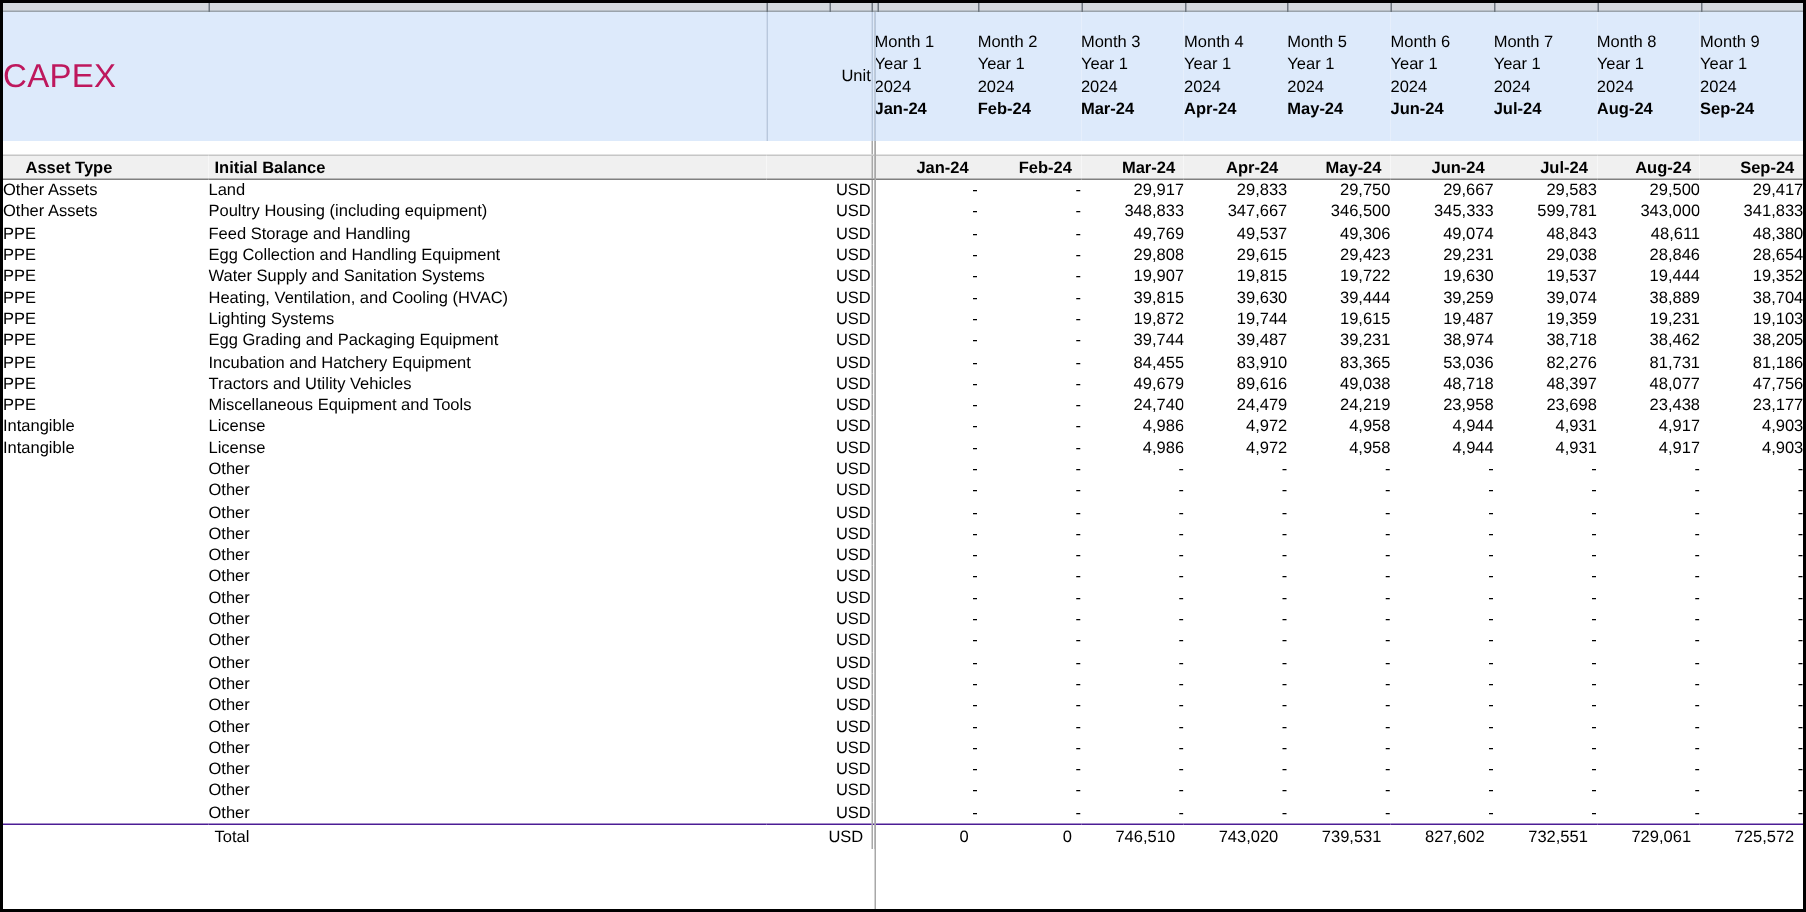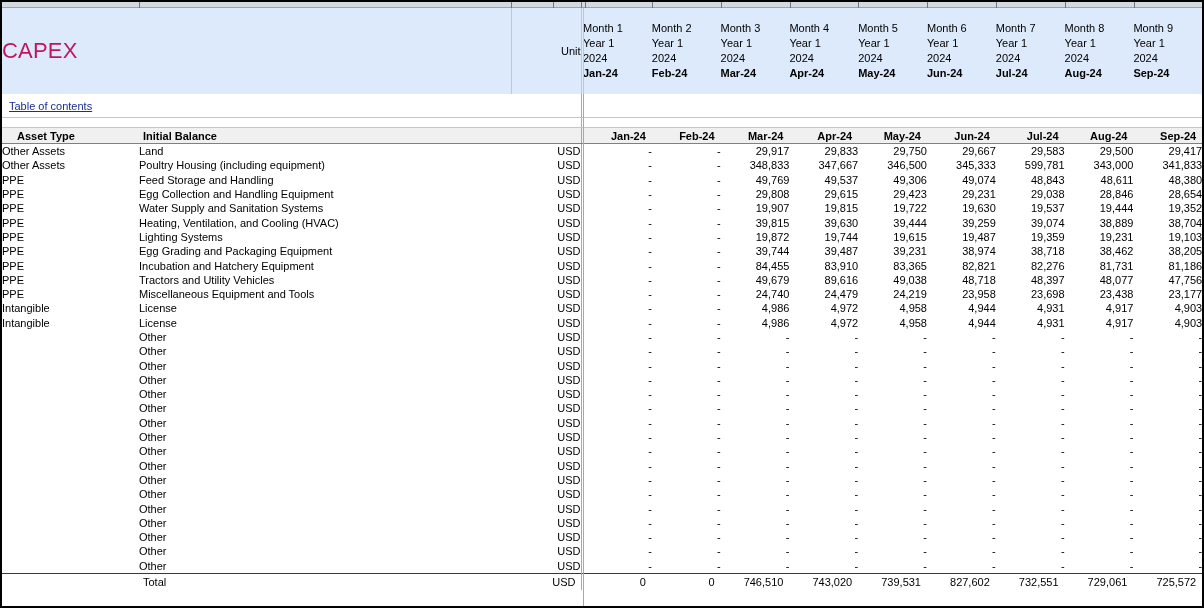--- a/index.html
+++ b/index.html
@@ -261,27 +261,20 @@
             <span class="dt">Aug-24</span>
           </td>
           <td class="band mhead">
             <span class="mn">Month 9</span>
             <span class="yr">Year 1</span>
             <span class="y4">2024</span>
             <span class="dt">Sep-24</span>
           </td>
         </tr>
 
-        <tr class="toc">
-          <td colspan="3">
-            <a class="toc-link" href="#">Table of contents</a>
-          </td>
-          <td class="sep"></td>
-          <td colspan="9"></td>
-        </tr>
 
         <tr class="spacer">
           <td colspan="3"></td>
           <td class="sep"></td>
           <td colspan="9"></td>
         </tr>
 
         <tr class="chead">
           <td class="lbl">Asset Type</td>
           <td class="desc">Initial Balance</td>
@@ -423,21 +416,21 @@
           <tr class="drow">
             <td class="type">PPE</td>
             <td class="desc">Incubation and Hatchery Equipment</td>
             <td class="unit">USD</td>
             <td class="sep"></td>
             <td class="dash">-</td>
             <td class="dash">-</td>
             <td class="num">84,455</td>
             <td class="num">83,910</td>
             <td class="num">83,365</td>
-            <td class="num">82,821</td>
+            <td class="num">53,036</td>
             <td class="num">82,276</td>
             <td class="num">81,731</td>
             <td class="num">81,186</td>
           </tr>
           <tr class="drow">
             <td class="type">PPE</td>
             <td class="desc">Tractors and Utility Vehicles</td>
             <td class="unit">USD</td>
             <td class="sep"></td>
             <td class="dash">-</td>

